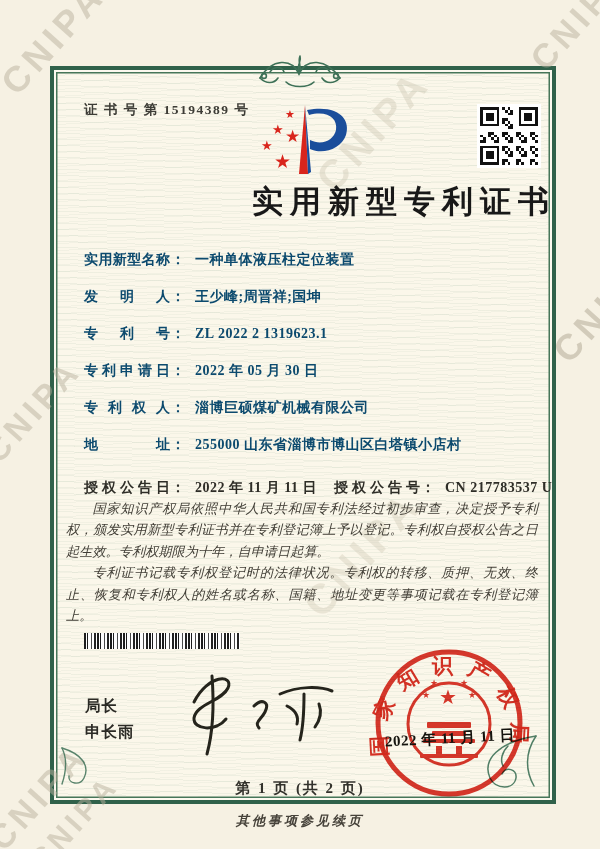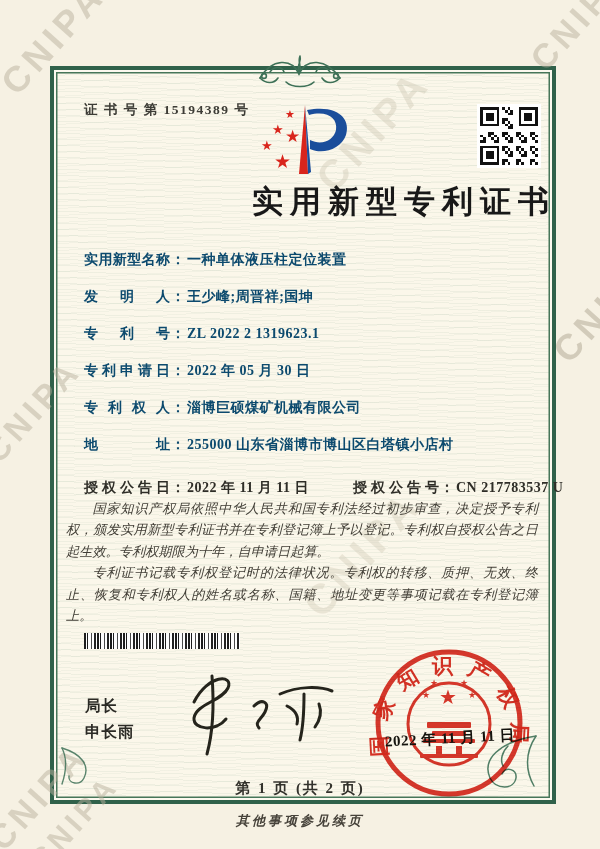--- a/index.html
+++ b/index.html
@@ -41,23 +41,23 @@
   .qr{position:absolute;z-index:3;left:477px;top:104px;background:#fff;padding:3px;}
 
   .title{position:absolute;z-index:3;left:0;top:181px;width:556px;text-align:right;
          font-size:31px;font-weight:700;letter-spacing:7px;color:#181818;}
 
   .fields{position:absolute;z-index:3;left:84px;top:249px;width:458px;}
   .frow{display:flex;align-items:flex-start;margin-bottom:15px;
         font-size:14px;font-weight:600;color:#0c4a6e;line-height:22px;}
   .flabel{display:inline-block;width:86px;text-align:justify;text-align-last:justify;}
   .fcolon{margin:0 2px 0 1px;}
-  .fvalue{letter-spacing:.5px;}
-
-  .grant{position:absolute;z-index:3;left:84px;top:477px;display:flex;gap:44px;
+  .fvalue{letter-spacing:.5px;margin-left:8px;}
+
+  .grant{position:absolute;z-index:3;left:84px;top:477px;display:flex;gap:17px;
          font-size:14px;font-weight:600;color:#2e2d27;line-height:22px;}
   .gpair{display:flex;}
 
   .paras{position:absolute;z-index:3;left:66px;top:498px;width:472px;
          font-size:13.2px;line-height:1.62;color:#403d35;font-style:italic;
          text-align:justify;}
   .paras p{margin:0;text-indent:2em;}
 
   .barcode{position:absolute;z-index:3;left:84px;top:633px;width:156px;height:16px;
     background:repeating-linear-gradient(90deg,

